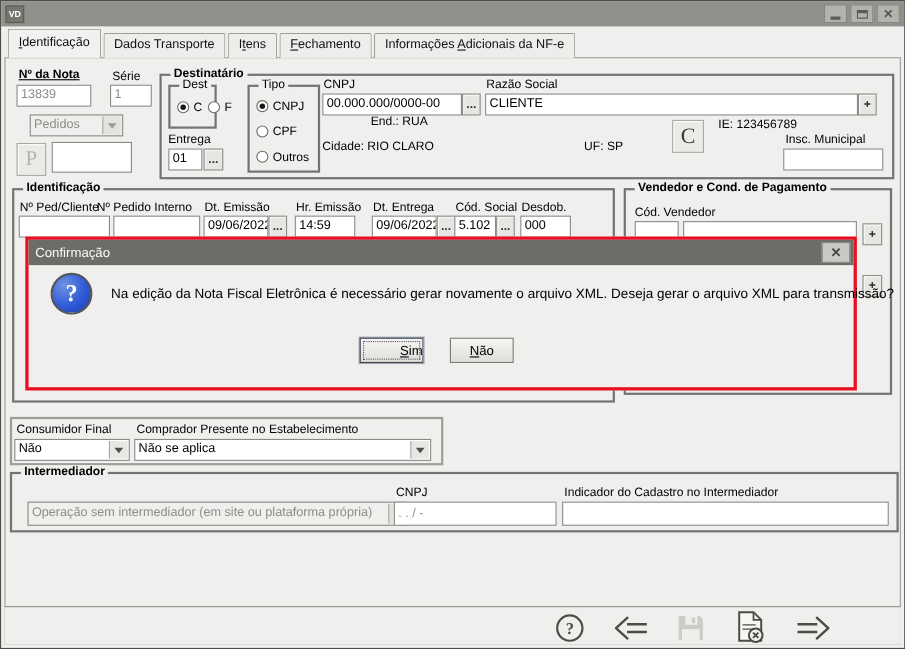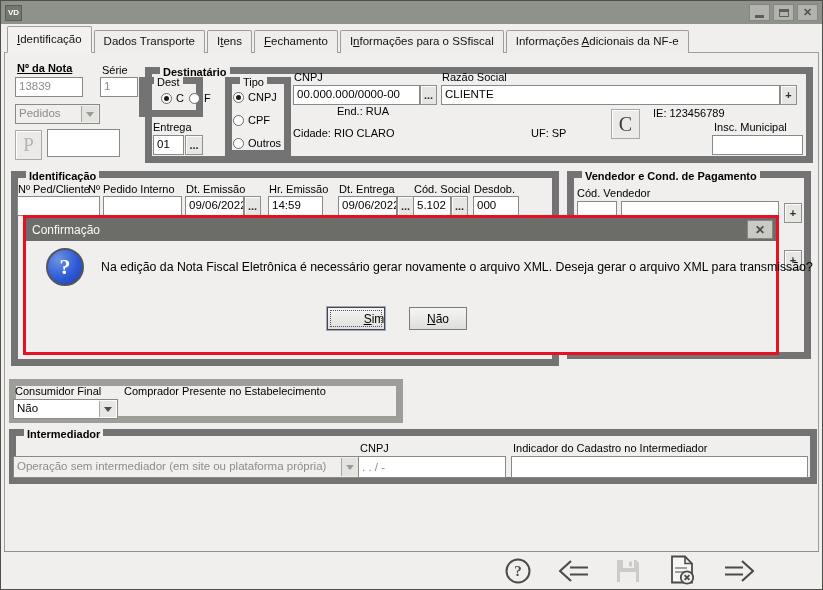--- a/index.html
+++ b/index.html
@@ -18,22 +18,22 @@
   .tabbar{position:absolute;top:25px;left:6px;height:27px;display:flex;align-items:flex-end;z-index:5;}
   .tab{height:23px;padding:4px 9px 0;border:1px solid #9d9d99;border-bottom:none;margin-right:2px;font-size:11.5px;background:#eeedeb;border-radius:2px 2px 0 0;color:#111;white-space:nowrap;cursor:default;}
   .tab.active{height:27px;background:#f2f1ef;border-bottom:1px solid #f2f1ef;padding-top:6px;}
   .accel{text-decoration:underline;}
   
   .lbl{position:absolute;font-size:11px;color:#000;white-space:nowrap;}
   .lbl.b{font-weight:bold;}
   .lbl.u{text-decoration:underline;}
   .field{position:absolute;background:#fff;border:1px solid #898986;font-size:11.5px;padding:2px 3px;overflow:hidden;white-space:nowrap;color:#000;}
   .field.muted{color:#8c8c89;}
-  .field.flat{background:#f0efed;}
-  .group{position:absolute;border:7px solid #737373;text-align:right;}
+  .field.flat{background:#f0efed;margin-left:12px;}
+  .group{position:absolute;border:2px solid #737373;text-align:right;}
   .gtitle{position:absolute;top:-8px;left:8px;background:#f0efed;padding:0 3px;font-size:11px;font-weight:bold;white-space:nowrap;}
   .mbtn{position:absolute;background:#e6e6e2;border:1px solid #8f8f8b;box-shadow:inset 1px 1px 0 #fdfdfc;font-size:11px;font-weight:bold;display:flex;align-items:center;justify-content:center;color:#2d2d2b;cursor:default;}
   .combo-arrow{position:absolute;right:1px;top:1px;bottom:1px;width:17px;background:#e7e7e3;border-left:1px solid #a7a7a3;display:flex;align-items:center;justify-content:center;}
   .combo-arrow i{width:0;height:0;border-left:4px solid transparent;border-right:4px solid transparent;border-top:5px solid #4d4d4a;}
   .combo-arrow.dis{background:#e3e3df;}
   .combo-arrow.dis i{border-top-color:#9a9a96;}
   .radio{display:inline-block;width:11px;height:11px;border-radius:50%;background:#fff;border:1px solid #6a6a66;position:relative;vertical-align:-2px;margin-right:4px;}
   .radio.on:after{content:"";position:absolute;left:2px;top:2px;width:5px;height:5px;border-radius:50%;background:#1a1a18;}
   .ropt{position:absolute;font-size:11px;white-space:nowrap;cursor:default;}
   .serifbtn{position:absolute;background:#eceae8;border:1px solid #a9a9a5;box-shadow:inset 1px 1px 0 #fff;display:flex;align-items:center;justify-content:center;font-family:"Liberation Serif",serif;cursor:default;}
@@ -71,42 +71,41 @@
         </span>
     </span>
   </div>
 
   <div class="panel"></div>
   <div class="tabbar">
     <span class="tab active"><span></span><span class="accel">I</span><span>dentificação</span></span>
     <span class="tab"><span></span><span class="accel"></span><span>Dados Transporte</span></span>
     <span class="tab"><span>I</span><span class="accel">t</span><span>ens</span></span>
     <span class="tab"><span></span><span class="accel">F</span><span>echamento</span></span>
-    <span class="tab"><span>I</span><span class="accel">n</span><span>formações para o SSfiscal</span></span>
     <span class="tab"><span>Informações </span><span class="accel">A</span><span>dicionais da NF-e</span></span>
   </div>
 
   <div class="lbl b u" style="left:16px;top:61px;">Nº da Nota</div>
   <div class="field muted" style="left:14px;top:76px;width:68px;height:20px;">13839</div>
   <div class="lbl" style="left:101px;top:63px;">Série</div>
   <div class="field muted" style="left:99px;top:76px;width:38px;height:20px;">1</div>
 
   <div class="field flat muted" style="left:14px;top:103px;width:85px;height:20px;padding-right:18px;">
     <span>Pedidos</span>
     <span class="combo-arrow dis">
         <i></i>
       </span>
   </div>
   <div class="serifbtn" style="left:14px;top:129px;width:27px;height:30px;font-size:19px;color:#b3b3b0;">P</div>
   <div class="field" style="left:46px;top:128px;width:73px;height:28px;"></div>
 
   <div class="group" style="left:144px;top:66px;width:668px;height:96px;">
     <span class="gtitle">Destinatário</span>
   </div>
-  <div class="group" style="left:138px;top:76px;width:64px;height:40px;">
+  <div class="group" style="left:152px;top:76px;width:44px;height:40px;">
     <span class="gtitle" style="font-weight:normal;">Dest</span>
   </div>
   <span class="ropt" style="left:160px;top:91px;"><span class="radio on"></span><span>C</span></span>
   <span class="ropt" style="left:188px;top:91px;"><span class="radio"></span><span>F</span></span>
 
   <div class="group" style="left:224px;top:76px;width:66px;height:80px;">
     <span class="gtitle" style="font-weight:normal;">Tipo</span>
   </div>
   <span class="ropt" style="left:232px;top:90px;"><span class="radio on"></span><span>CNPJ</span></span>
   <span class="ropt" style="left:232px;top:113px;"><span class="radio"></span><span>CPF</span></span>
@@ -164,20 +163,26 @@
 
   <div class="group" style="left:8px;top:378px;width:394px;height:44px;border-color:#9d9d99;"></div>
   <div class="lbl" style="left:14px;top:384px;">Consumidor Final</div>
   <div class="field" style="left:12px;top:398px;width:105px;height:20px;padding-right:18px;">
     <span>Não</span>
     <span class="combo-arrow">
         <i></i>
       </span>
   </div>
   <div class="lbl" style="left:123px;top:384px;">Comprador Presente no Estabelecimento</div>
+  <div class="field" style="left:121px;top:398px;width:270px;height:20px;padding-right:18px;">
+    <span>Não se aplica</span>
+    <span class="combo-arrow">
+        <i></i>
+      </span>
+  </div>
 
   <div class="group" style="left:8px;top:428px;width:808px;height:55px;">
     <span class="gtitle">Intermediador</span>
   </div>
   <div class="field flat muted" style="left:12px;top:455px;width:347px;height:22px;padding-right:20px;padding-top:3px;">
     <span>Operação sem intermediador (em site ou plataforma própria)</span>
     <span class="combo-arrow dis">
         <i></i>
       </span>
   </div>

